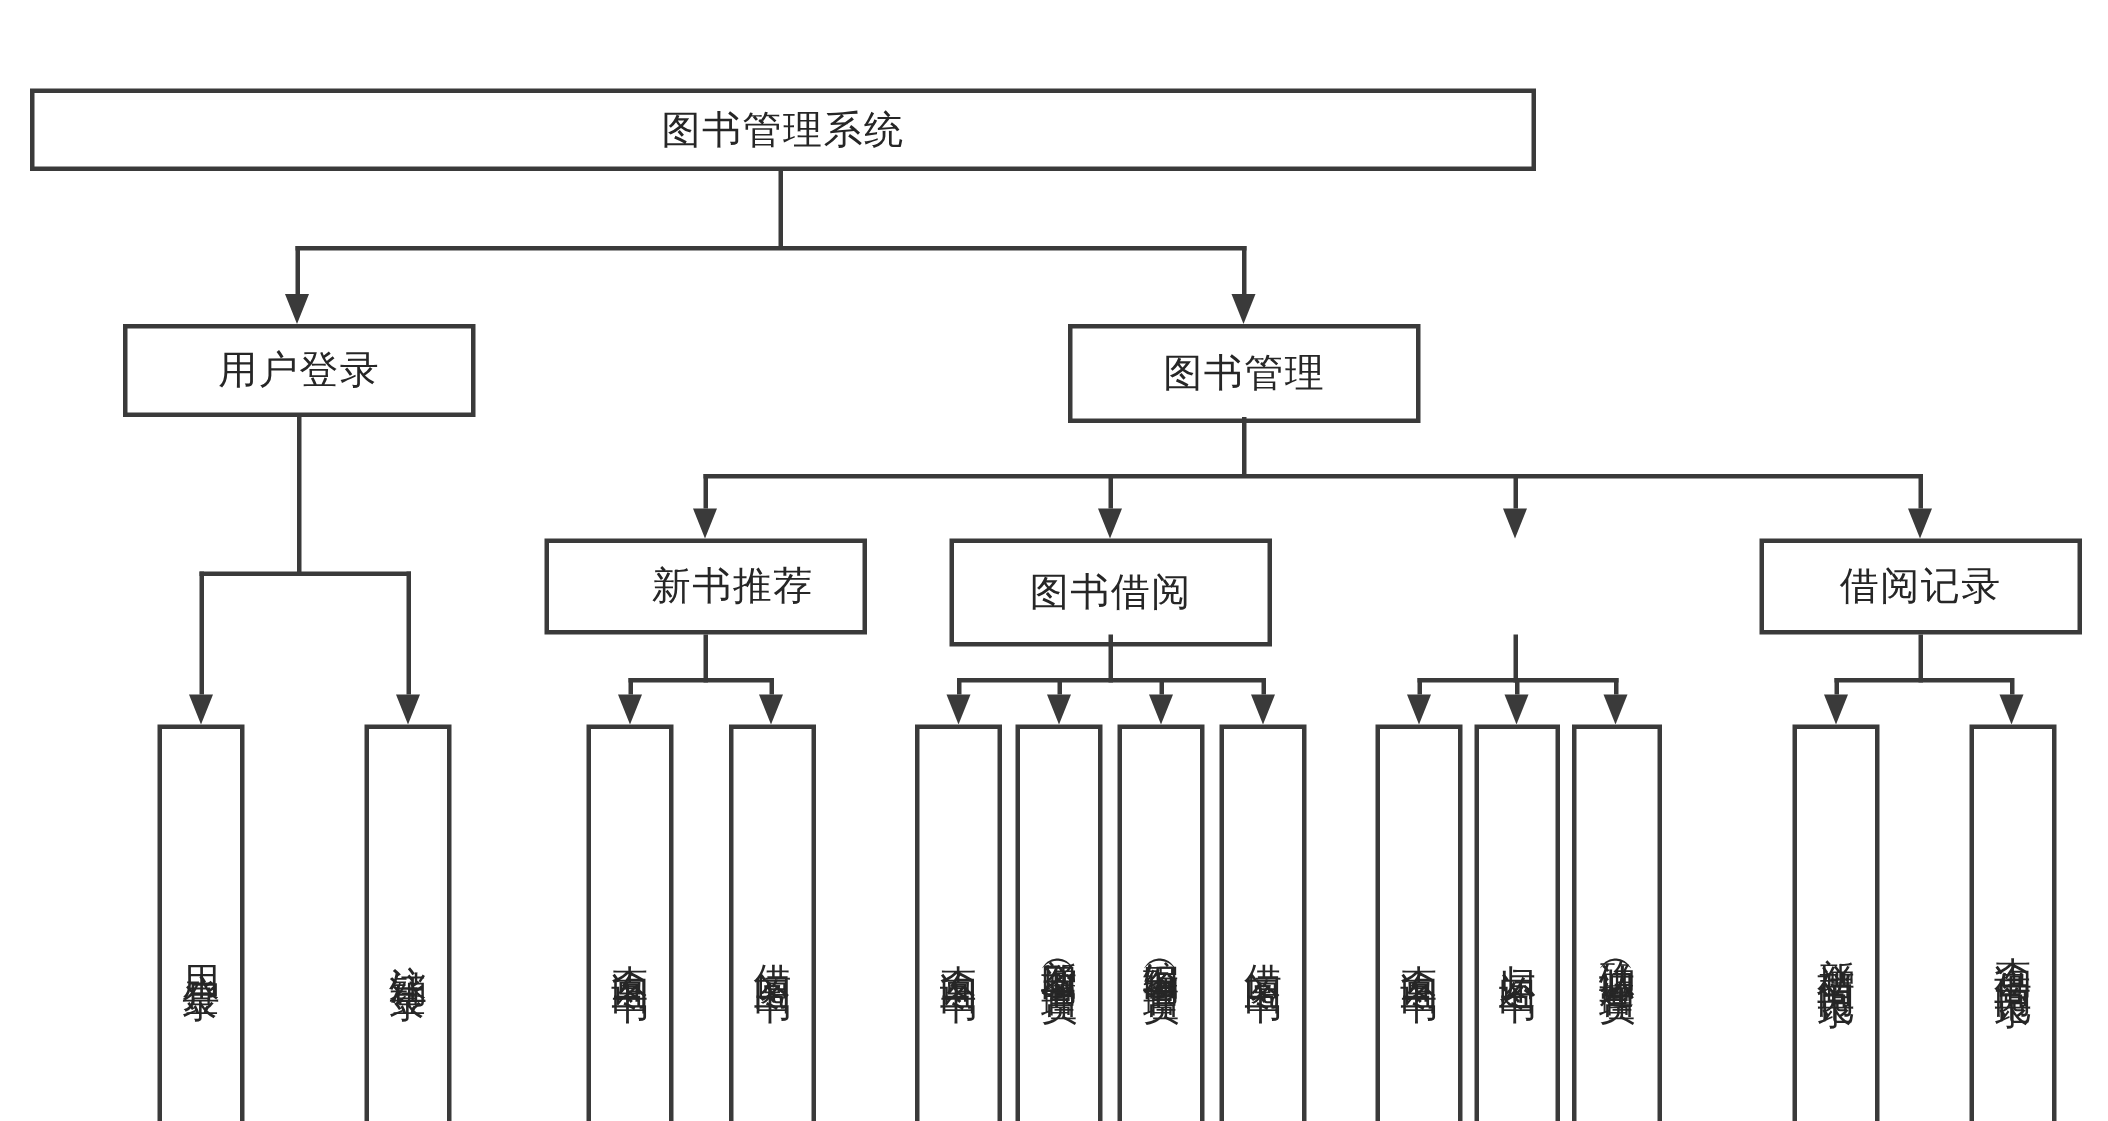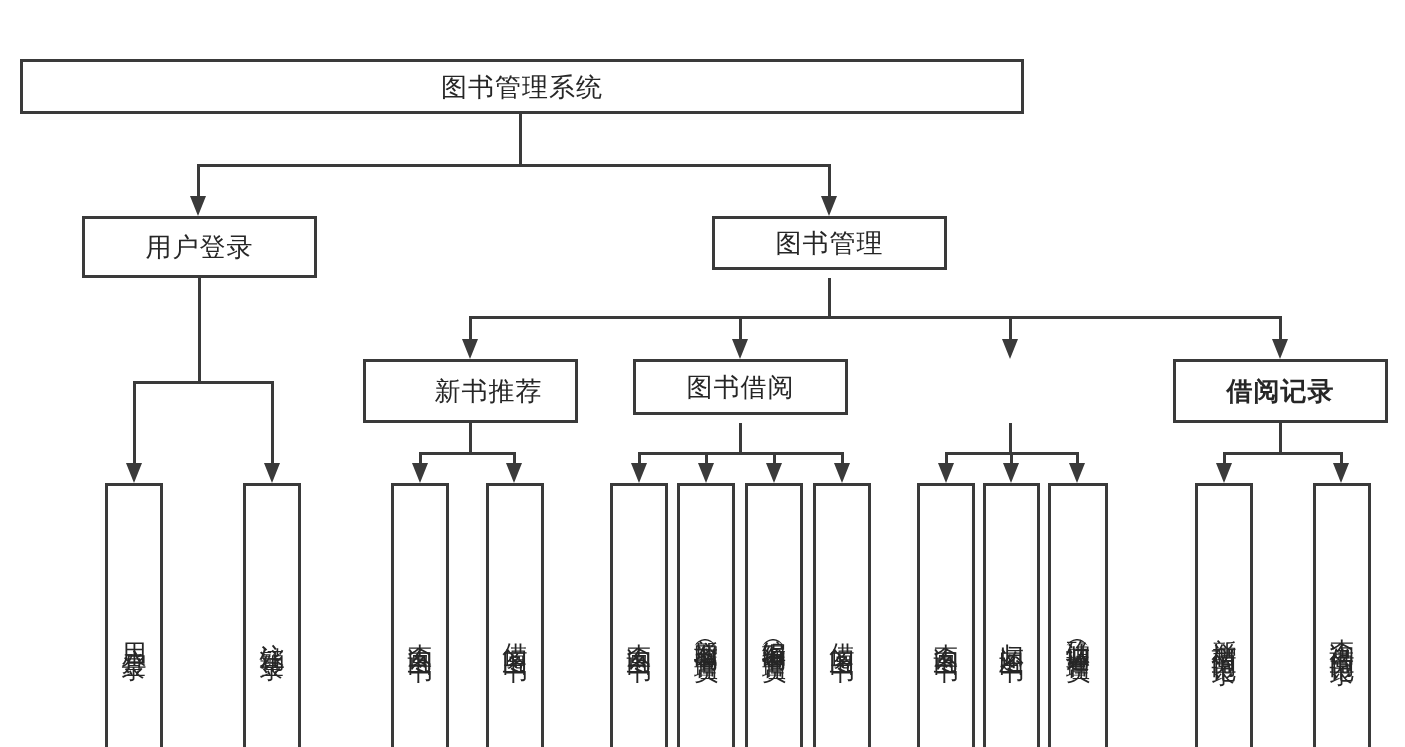--- a/index.html
+++ b/index.html
@@ -86,21 +86,21 @@
   <div class="vline" style="left:519px; top:68px;  height:52px;"></div>
   <div class="hline" style="left:197px; top:118px; width:634px;"></div>
   <div class="vline" style="left:197px; top:118px; height:34px;"></div>
   <div class="arrow" style="left:190px; top:150px;"></div>
   <div class="vline" style="left:828px; top:118px; height:34px;"></div>
   <div class="arrow" style="left:821px; top:150px;"></div>
 
   <div class="box" style="left:82px; top:170px; width:235px; height:62px;">
     <span class="lbl">用户登录</span>
   </div>
-  <div class="box" style="left:712px; top:170px; width:235px; height:54px;">
+  <div class="box" style="left:712px; top:170px; width:235px; height:66px;">
     <span class="lbl">图书管理</span>
   </div>
 
   <div class="vline" style="left:198px; top:232px; height:106px;"></div>
   <div class="hline" style="left:133px; top:335px; width:141px;"></div>
   <div class="vline" style="left:133px; top:335px; height:82px;"></div>
   <div class="arrow" style="left:126px; top:417px;"></div>
   <div class="vline" style="left:271px; top:335px; height:82px;"></div>
   <div class="arrow" style="left:264px; top:417px;"></div>
 
@@ -111,24 +111,24 @@
   <div class="vline" style="left:739px; top:270px; height:23px;"></div>
   <div class="arrow" style="left:732px; top:293px;"></div>
   <div class="vline" style="left:1009px; top:270px; height:23px;"></div>
   <div class="arrow" style="left:1002px; top:293px;"></div>
   <div class="vline" style="left:1279px; top:270px; height:23px;"></div>
   <div class="arrow" style="left:1272px; top:293px;"></div>
 
   <div class="box" style="left:363px; top:313px; width:215px; height:64px;padding-left:36px;">
     <span class="lbl">新书推荐</span>
   </div>
-  <div class="box" style="left:633px; top:313px; width:215px; height:56px;">
+  <div class="box" style="left:633px; top:313px; width:215px; height:72px;">
     <span class="lbl">图书借阅</span>
   </div>
-  <div class="box" style="left:1173px; top:313px; width:215px; height:64px;font-weight:bold;">
+  <div class="box" style="left:1173px; top:313px; width:215px; height:64px;">
     <span class="lbl">借阅记录</span>
   </div>
 
   <div class="vline" style="left:469px; top:377px; height:32px;"></div>
   <div class="hline" style="left:419px; top:406px; width:97px;"></div>
   <div class="vline" style="left:419px; top:406px; height:11px;"></div>
   <div class="arrow" style="left:412px; top:417px;"></div>
   <div class="vline" style="left:513px; top:406px; height:11px;"></div>
   <div class="arrow" style="left:506px; top:417px;"></div>
 

